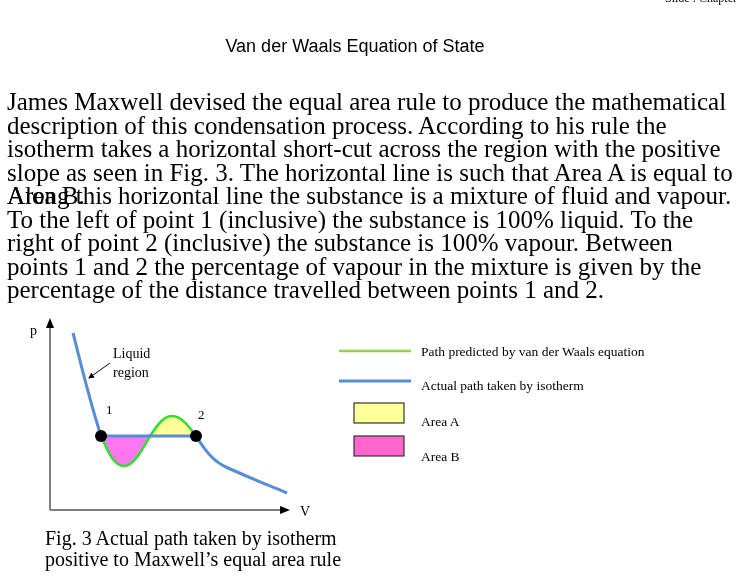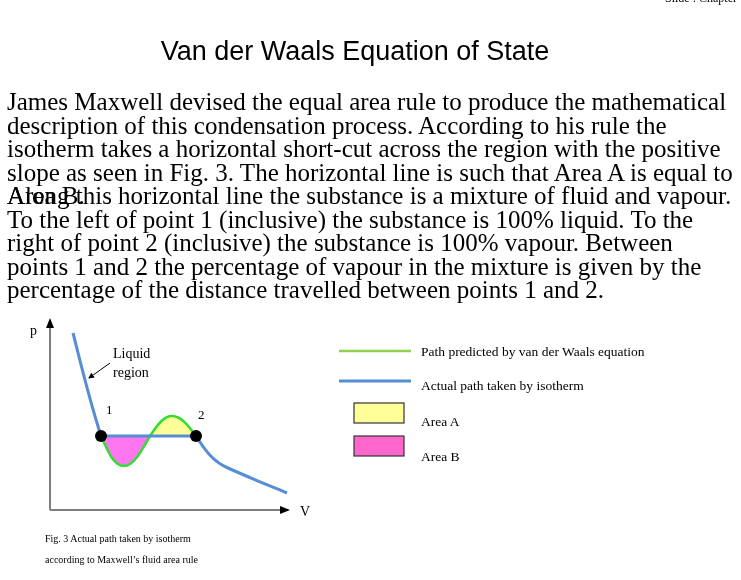--- a/index.html
+++ b/index.html
@@ -9,32 +9,32 @@
     font-family: "Liberation Serif", serif; color: #000;
   }
   .header-fragment {
     position: absolute; top: -9px; right: 4px;
     font-size: 12px; color: #000; white-space: nowrap;
   }
   .title {
     position: absolute; left: 0; width: 710px; top: 36px;
     text-align: center;
     font-family: "Liberation Sans", sans-serif;
-    font-size: 27px; font-weight: normal; margin: 0;
+    font-size: 18px; font-weight: normal; margin: 0;
   }
   .para {
     position: absolute; left: 7px; width: 730px;
     font-size: 25px; line-height: 23.5px; margin: 0;
   }
   #p1 { top: 90px; }
   #p2 { top: 184px; }
   .figure-svg { position: absolute; left: 0; top: 300px; }
   .caption {
     position: absolute; left: 45px; top: 528px;
-    font-size: 10px; line-height: 21px;
+    font-size: 20px; line-height: 21px;
   }
   .caption div { white-space: nowrap; }
 </style>
 </head>
 <body>
 
 <div class="header-fragment">Slide : Chapter</div>
 
 <h1 class="title">Van der Waals Equation of State</h1>
 
@@ -88,14 +88,14 @@
     <rect x="354" y="436" width="50" height="20" fill="#ff66cc" stroke="#333" stroke-width="1.2"></rect>
     <text x="421" y="356" font-family="Liberation Serif, serif" font-size="13.5">Path predicted by van der Waals equation</text>
     <text x="421" y="390" font-family="Liberation Serif, serif" font-size="13.5">Actual path taken by isotherm</text>
     <text x="421" y="426" font-family="Liberation Serif, serif" font-size="13.5">Area A</text>
     <text x="421" y="461" font-family="Liberation Serif, serif" font-size="13.5">Area B</text>
   </g>
 </svg>
 
 <div class="caption">
   <div>Fig. 3 Actual path taken by isotherm</div>
-  <div>according to Maxwell’s fluid area rule</div>
+  <div>positive to Maxwell’s equal area rule</div>
 </div>
 
 </body></html>

